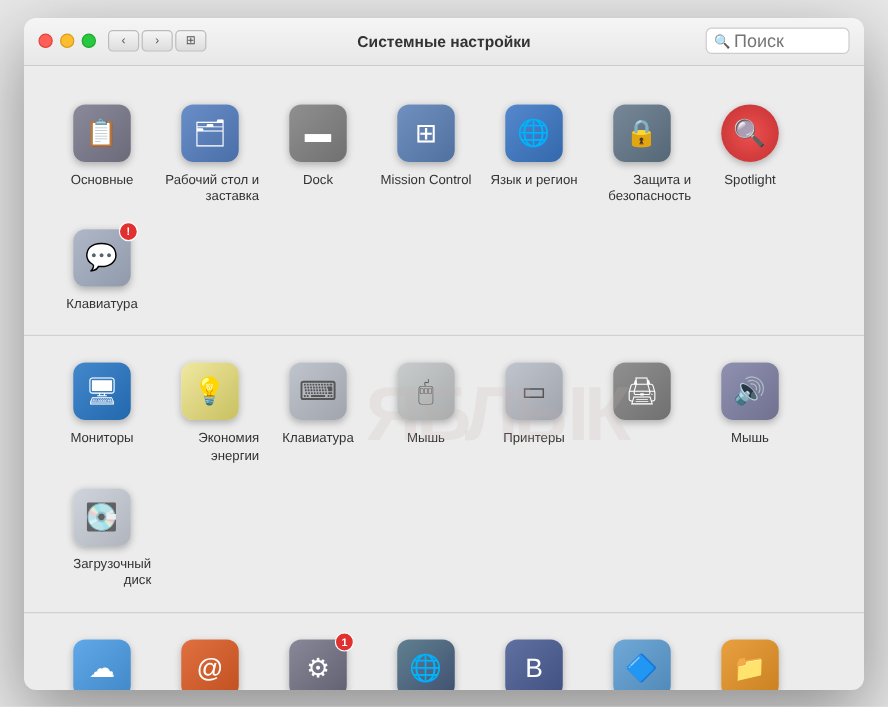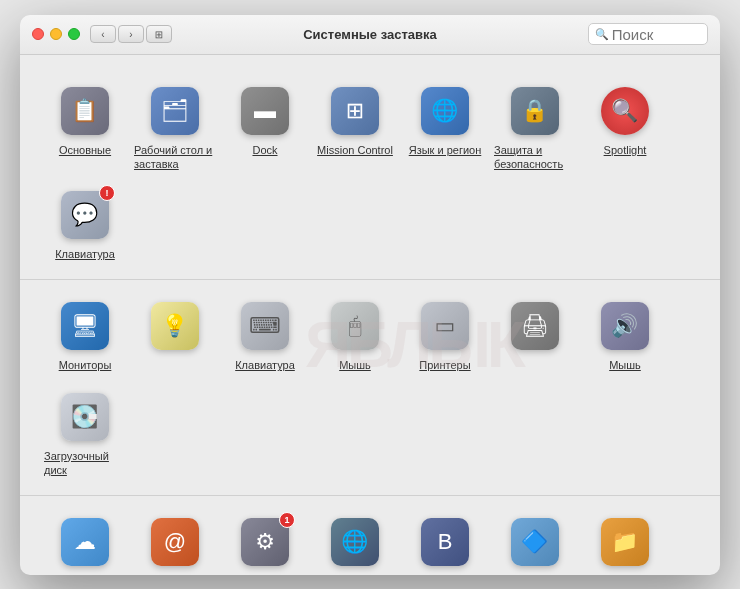--- a/index.html
+++ b/index.html
@@ -123,23 +123,22 @@
       height: 56px;
       display: flex;
       align-items: center;
       justify-content: center;
       margin-bottom: 4px;
       position: relative;
     }
     .icon-label {
       font-size: 11px;
       color: #333;
-      text-align: left;
+      text-align: right;
       line-height: 1.3;
-      text-decoration: underline;
     }
     
     .watermark {
       position: absolute;
       top: 50%;
       left: 50%;
       transform: translate(-30%, -10%) rotate(0deg);
       font-size: 64px;
       font-weight: 700;
       color: rgba(200,180,180,0.18);
@@ -164,21 +163,21 @@
     <div class="traffic-lights">
       <div class="traffic-light tl-red"></div>
       <div class="traffic-light tl-yellow"></div>
       <div class="traffic-light tl-green"></div>
     </div>
     <div class="nav-buttons">
       <div class="nav-btn">‹</div>
       <div class="nav-btn">›</div>
       <div class="nav-btn" style="width:26px;">⊞</div>
     </div>
-    <div class="title">Системные заставка</div>
+    <div class="title">Системные настройки</div>
     <div class="search-box">
       <span style="color:#aaa; font-size:11px; margin-right:3px;">🔍</span>
       <input type="text" placeholder="Поиск" style="">
     </div>
   </div>
 
   <div class="content-wrapper">
     <div class="watermark">ЯБЛЫК</div>
     <div class="grid-view" id="grid-container">
     <div class="grid-section">
@@ -240,20 +239,22 @@
           <div class="grid-item">
             <div class="icon-wrap">
               <div style="width: 48px; height: 48px; border-radius: 10px; background: linear-gradient(135deg, rgb(68, 136, 204), rgb(34, 104, 172)); display: flex; align-items: center; justify-content: center; font-size: 22px; font-weight: normal; color: white; box-shadow: rgba(0, 0, 0, 0.25) 0px 2px 6px;">🖥</div>
             </div>
             <div class="icon-label">Мониторы</div>
           </div>
           <div class="grid-item">
             <div class="icon-wrap">
               <div style="width: 48px; height: 48px; border-radius: 10px; background: linear-gradient(135deg, rgb(240, 232, 160), rgb(200, 192, 96)); display: flex; align-items: center; justify-content: center; font-size: 22px; font-weight: normal; color: rgb(136, 136, 136); box-shadow: rgba(0, 0, 0, 0.25) 0px 2px 6px;">💡</div>
             </div>
+            <div class="icon-label">Экономия
+энергии</div>
           </div>
           <div class="grid-item">
             <div class="icon-wrap">
               <div style="width: 48px; height: 48px; border-radius: 10px; background: linear-gradient(135deg, rgb(192, 196, 204), rgb(160, 164, 172)); display: flex; align-items: center; justify-content: center; font-size: 22px; font-weight: normal; color: rgb(85, 85, 85); box-shadow: rgba(0, 0, 0, 0.25) 0px 2px 6px;">⌨</div>
             </div>
             <div class="icon-label">Клавиатура</div>
           </div>
           <div class="grid-item">
             <div class="icon-wrap">
               <div style="width: 48px; height: 48px; border-radius: 10px; background: linear-gradient(135deg, rgb(200, 204, 204), rgb(168, 172, 172)); display: flex; align-items: center; justify-content: center; font-size: 22px; font-weight: normal; color: rgb(85, 85, 85); box-shadow: rgba(0, 0, 0, 0.25) 0px 2px 6px;">🖱</div>

